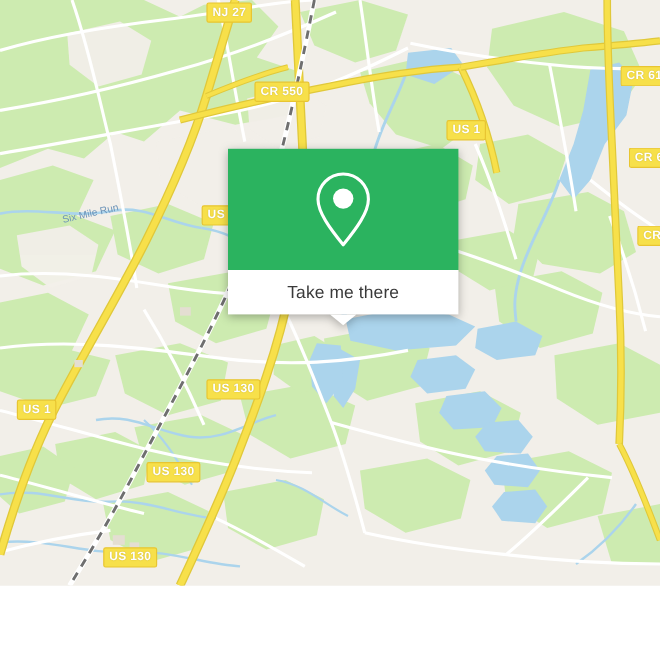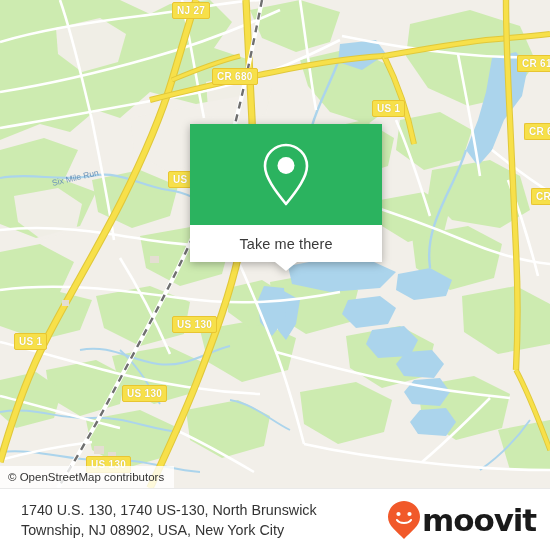--- a/index.html
+++ b/index.html
@@ -305,21 +305,21 @@
       <g fill="#e4ded2">
         <rect x="94" y="446" width="10" height="8"></rect>
         <rect x="108" y="452" width="8" height="7"></rect>
         <rect x="150" y="256" width="9" height="7"></rect>
         <rect x="324" y="218" width="8" height="6"></rect>
         <rect x="62" y="300" width="7" height="6"></rect>
       </g>
     </svg>
 
     <div class="shield" style="left:172px; top:2px;">NJ 27</div>
-    <div class="shield" style="left:212px; top:68px;">CR 680</div>
+    <div class="shield" style="left:212px; top:68px;">CR 550</div>
     <div class="shield" style="left:372px; top:100px;">US 1</div>
     <div class="shield clip-right" style="left:517px; top:55px;">CR 61</div>
     <div class="shield clip-right" style="left:524px; top:123px;">CR 6</div>
     <div class="shield clip-right" style="left:531px; top:188px;">CR</div>
     <div class="shield" style="left:168px; top:171px;">US 1</div>
     <div class="shield" style="left:172px; top:316px;">US 130</div>
     <div class="shield" style="left:14px; top:333px;">US 1</div>
     <div class="shield" style="left:122px; top:385px;">US 130</div>
     <div class="shield" style="left:86px; top:456px;">US 130</div>
 
@@ -332,35 +332,17 @@
                    C39,49.5 49,36 49,25 C49,13.4 39.6,4 28,4 Z" fill="none" stroke="#ffffff" stroke-width="2.6" stroke-linejoin="round"></path>
           <circle cx="28" cy="24.5" r="8.5" fill="#ffffff"></circle>
         </svg>
       </div>
       <div id="poi-card-footer">
         <span id="poi-card-label">Take me there</span>
       </div>
       <div id="poi-card-tail"></div>
     </div>
 
-    <div id="attribution-bar">
-      <span>© OpenStreetMap contributors</span>
-    </div>
 
   </div>
 
-  <div id="footer">
-    <div id="footer-inner">
-      <div id="address-text">1740 U.S. 130, 1740 US-130, North Brunswick Township, NJ 08902, USA, New York City</div>
-      <div id="moovit-logo">
-        <svg width="34" height="40" viewBox="0 0 34 40">
-          <path d="M17,1 C8.2,1 1,8.2 1,17 C1,26 10,31.5 17,39
-                   C24,31.5 33,26 33,17 C33,8.2 25.8,1 17,1 Z" fill="#f1592a"></path>
-          <circle cx="11.5" cy="14" r="2.1" fill="#ffffff"></circle>
-          <circle cx="22.5" cy="14" r="2.1" fill="#ffffff"></circle>
-          <path d="M10,20 C12.5,24 21.5,24 24,20" fill="none" stroke="#ffffff" stroke-width="2.1" stroke-linecap="round"></path>
-        </svg>
-        <span id="moovit-wordmark">moovit</span>
-      </div>
-    </div>
-  </div>
 
 </div>
 
 </body></html>

